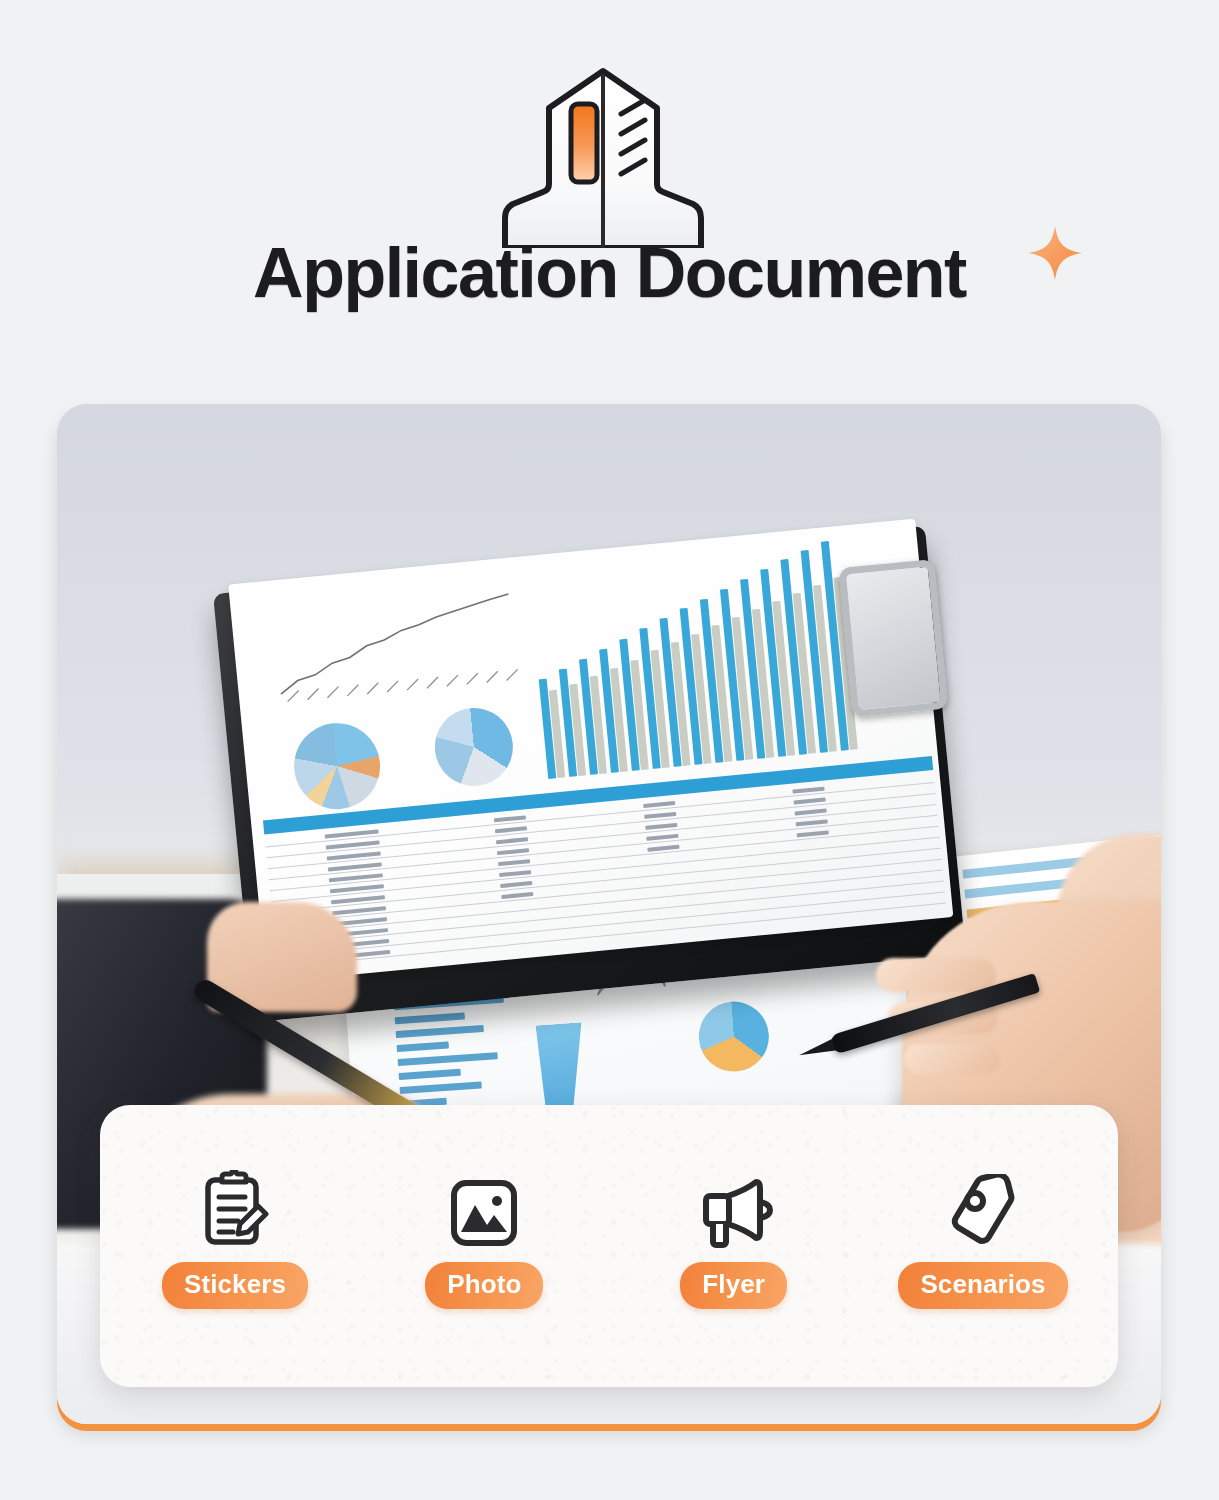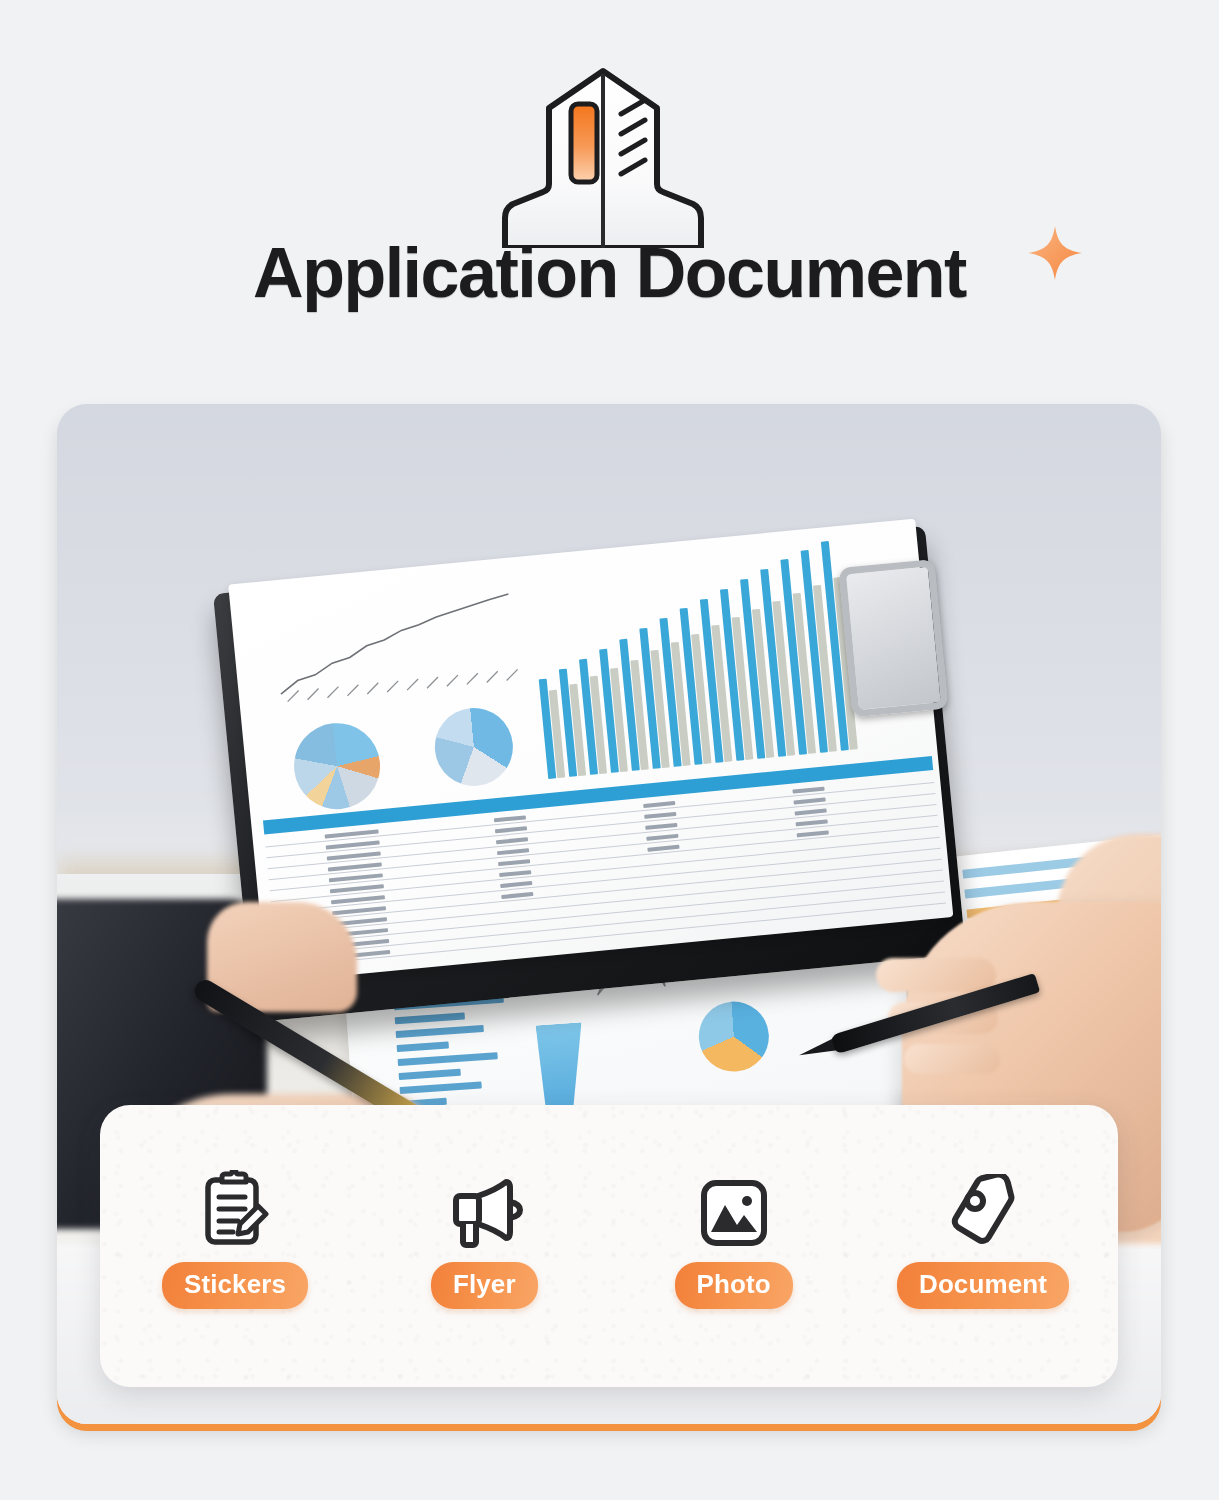--- a/index.html
+++ b/index.html
@@ -610,45 +610,45 @@
             <line x1="19" y1="62" x2="33" y2="62"></line>
           </g>
           <path d="M58 36 l8 8 l-18 18 l-10 2 l2 -10 Z" fill="#ffffff" stroke="#2b2b2d" stroke-width="5" stroke-linejoin="round"></path>
         </svg>
       </div>
       <div class="badge-pill">Stickers</div>
     </div>
 
     <div class="badge-item">
       <div class="badge-icon">
+        <svg viewBox="0 0 72 70" width="72" height="70">
+          <rect x="6" y="5" width="60" height="60" rx="12" fill="#ffffff" stroke="#2b2b2d" stroke-width="6"></rect>
+          <circle cx="49" cy="23" r="5" fill="#2b2b2d"></circle>
+          <path d="M13 54 L27 27 L39 47 L46 37 L59 54 Z" fill="#2b2b2d"></path>
+        </svg>
+      </div>
+      <div class="badge-pill">Photo</div>
+    </div>
+
+    <div class="badge-item">
+      <div class="badge-icon">
         <svg viewBox="0 0 80 72" width="80" height="72">
           <path d="M62 6 Q66 6 66 12 V56 Q66 62 62 62 Q52 54 34 48 V20 Q52 14 62 6 Z" fill="#ffffff" stroke="#2b2b2d" stroke-width="6" stroke-linejoin="round"></path>
           <rect x="12" y="20" width="23" height="28" rx="4" fill="#ffffff" stroke="#2b2b2d" stroke-width="6"></rect>
           <path d="M66 26 Q76 28 76 34 Q76 40 66 42" fill="none" stroke="#2b2b2d" stroke-width="6" stroke-linecap="round"></path>
           <path d="M19 48 L19 66 a3 3 0 0 0 3 3 h7 a3 3 0 0 0 3 -3 L32 48" fill="#ffffff" stroke="#2b2b2d" stroke-width="6" stroke-linejoin="round"></path>
         </svg>
       </div>
       <div class="badge-pill">Flyer</div>
     </div>
 
     <div class="badge-item">
       <div class="badge-icon">
-        <svg viewBox="0 0 72 70" width="72" height="70">
-          <rect x="6" y="5" width="60" height="60" rx="12" fill="#ffffff" stroke="#2b2b2d" stroke-width="6"></rect>
-          <circle cx="49" cy="23" r="5" fill="#2b2b2d"></circle>
-          <path d="M13 54 L27 27 L39 47 L46 37 L59 54 Z" fill="#2b2b2d"></path>
-        </svg>
-      </div>
-      <div class="badge-pill">Photo</div>
-    </div>
-
-    <div class="badge-item">
-      <div class="badge-icon">
         <svg viewBox="0 0 74 74" width="74" height="74">
           <path d="M43 5 H58 a10 10 0 0 1 10 10 V30 a6 6 0 0 1 -2 4 L36 64 a7 7 0 0 1 -10 0 L9 47 a7 7 0 0 1 0 -10 L39 7 a6 6 0 0 1 4 -2 Z" fill="#ffffff" stroke="#2b2b2d" stroke-width="6" stroke-linejoin="round" transform="rotate(-14 37 37)"></path>
           <circle cx="29" cy="27" r="8" fill="#ffffff" stroke="#2b2b2d" stroke-width="6"></circle>
         </svg>
       </div>
-      <div class="badge-pill">Document</div>
+      <div class="badge-pill">Scenarios</div>
     </div>
 
   </div>
 </div>
 
 </body></html>

